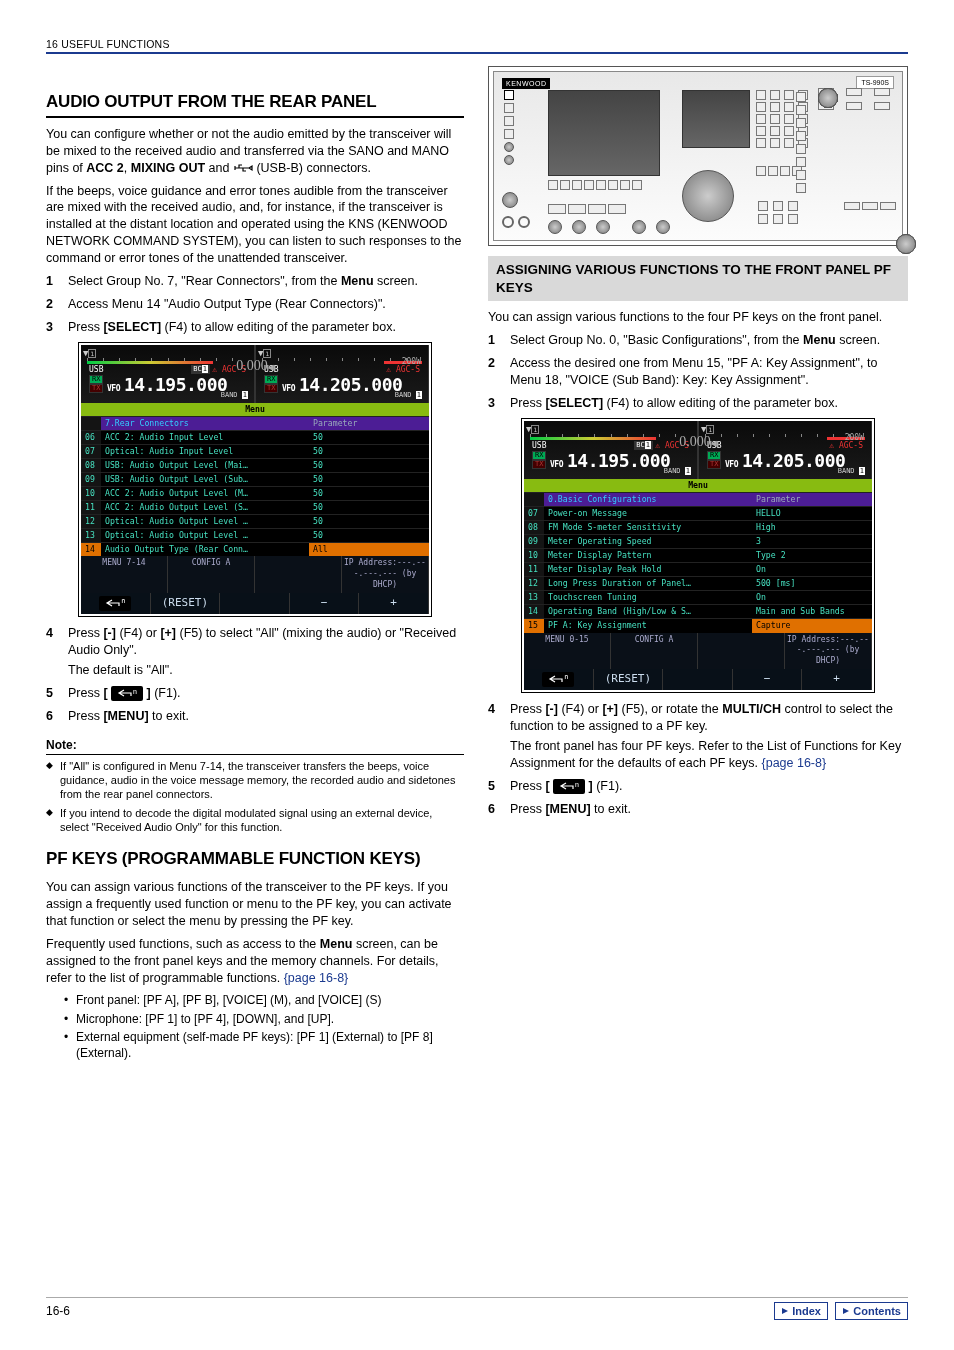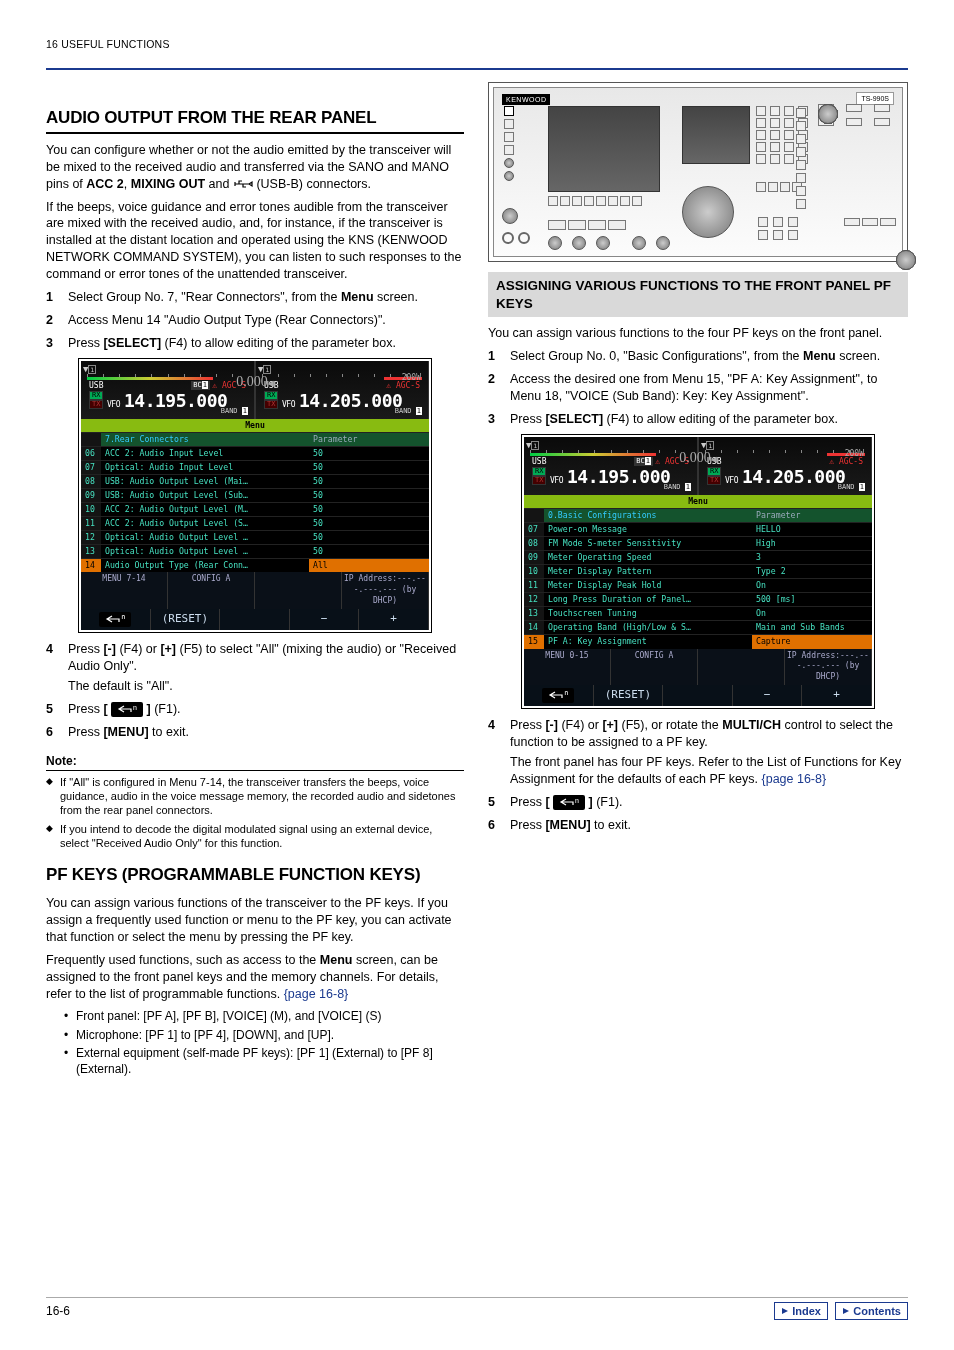--- a/index.html
+++ b/index.html
@@ -1,18 +1,18 @@
 <!DOCTYPE html>
 <html><head>
 <meta charset="utf-8">
 <style>
   * { box-sizing: border-box; }
   body { margin:0; font-family: Arial, Helvetica, sans-serif; background:#fff; color:#000; }
   .page { width:954px; height:1350px; padding:38px 46px 30px; position:relative; }
-  .hdr-line { font-size:10.5px; letter-spacing:0.2px; margin-bottom:18px; }
+  .hdr-line { font-size:10.5px; letter-spacing:0.2px; margin-bottom:2px; }
   .hdr-rule { border-top:2px solid #1b3a8f; margin-bottom:8px; }
   .cols { display:flex; gap:24px; }
   .col { width:422px; font-size:12.5px; line-height:1.35; }
   h2.sect { font-size:17px; font-weight:900; letter-spacing:-0.2px; font-stretch:condensed; border-bottom:2px solid #000; padding-bottom:2px; margin:6px 0 8px; font-family: "Arial Narrow", Arial, sans-serif; }
   h2.sect2 { font-size:17px; font-weight:900; letter-spacing:-0.2px; margin:14px 0 8px; font-family: "Arial Narrow", Arial, sans-serif; }
   h3.graybar { background:#d9d9d9; font-size:13.5px; font-weight:900; padding:5px 8px 4px; margin:10px 0 8px; font-family:"Arial Narrow", Arial, sans-serif; }
   p { margin:6px 0; }
   ol.steps { list-style:none; padding:0; margin:6px 0; }
   ol.steps > li { display:flex; margin-bottom:6px; }
   ol.steps > li > .num { width:22px; flex:none; font-weight:bold; }
@@ -44,34 +44,34 @@
   .menupix .top { height:58px; background:linear-gradient(#0a0a0a,#1a1a1a); position:relative; color:#fff; font-family:monospace; }
   .menupix .top .half { position:absolute; top:0; width:50%; height:100%; border-right:1px solid #333; }
   .half.r { right:0; border-right:0; border-left:1px solid #333; }
   .smeter { position:absolute; top:4px; left:6px; right:6px; height:12px; }
   .smeter .tick { position:absolute; bottom:0; width:1px; background:#888; height:3px; }
   .smeter .bar { position:absolute; bottom:-3px; height:3px; left:0; }
   .usb { position:absolute; top:20px; left:8px; font-size:8px; color:#fff; border-bottom:1px solid #aaa; }
   .agc { position:absolute; top:20px; right:8px; font-size:8px; color:#e33; }
   .alert { display:inline-block; }
   .freqv { position:absolute; top:28px; left:8px; font-size:18px; font-weight:bold; letter-spacing:-0.5px; color:#fff; white-space:nowrap; }
-  .freqv .vfo { font-size:8px; font-weight:normal; margin-right:4px; }
+  .freqv .vfo { font-size:8px; font-weight:bold; margin-right:4px; }
   .menupix .top .rbox { position:absolute; top:30px; left:8px; font-size:7px; line-height:1; }
   .rxtx { display:flex; flex-direction:column; }
   .rxtx span { padding:0 2px; border:1px solid #333; }
   .rx { background:#0a5; color:#000; }
   .tx { background:#400; color:#a33; }
   .bc1 { position:absolute; top:20px; right:44px; font-size:7px; color:#fff; background:#333; padding:0 2px; }
   .pow { position:absolute; top:12px; right:8px; font-size:8px; color:#aaa; }
   .zero { position:absolute; top:12px; left:50%; transform:translateX(-50%); font-size:14px; color:#aaa; font-family:Liberation Serif, serif;}
   .band { position:absolute; bottom:2px; right:6px; font-size:7px; color:#ccc; }
   .menupix .mlist { background:#000; font-family:monospace; font-size:8.2px; color:#46e0c0; }
   .mlist .mhdr { background:#8b1; color:#000; text-align:center; padding:1px 0; font-weight:bold; }
   .mlist .mrow { display:flex; border-top:1px solid #222; }
-  .mlist .mrow.hdrrow { background:#14532d; color:#9ab; }
+  .mlist .mrow.hdrrow { background:#4c1d95; color:#9ab; }
   .mlist .mrow > div { padding:1px 4px; }
   .mlist .c1 { width:20px; background:#141414; }
   .mlist .c2 { flex:1; }
   .mlist .c3 { width:120px; }
   .mlist .grp { background:#000; color:#2ad; }
   .mlist .sel .c3 { background:#e07000; color:#000; }
   .mlist .selrow .c1 { background:#e07000; color:#000; }
   .mlist .foot { display:flex; background:#0a1018; color:#aac; font-size:8px; }
   .mlist .foot > div { flex:1; text-align:center; padding:2px 0; border-right:1px solid #333; }
   .mlist .foot2 { display:flex; background:#081018; }

